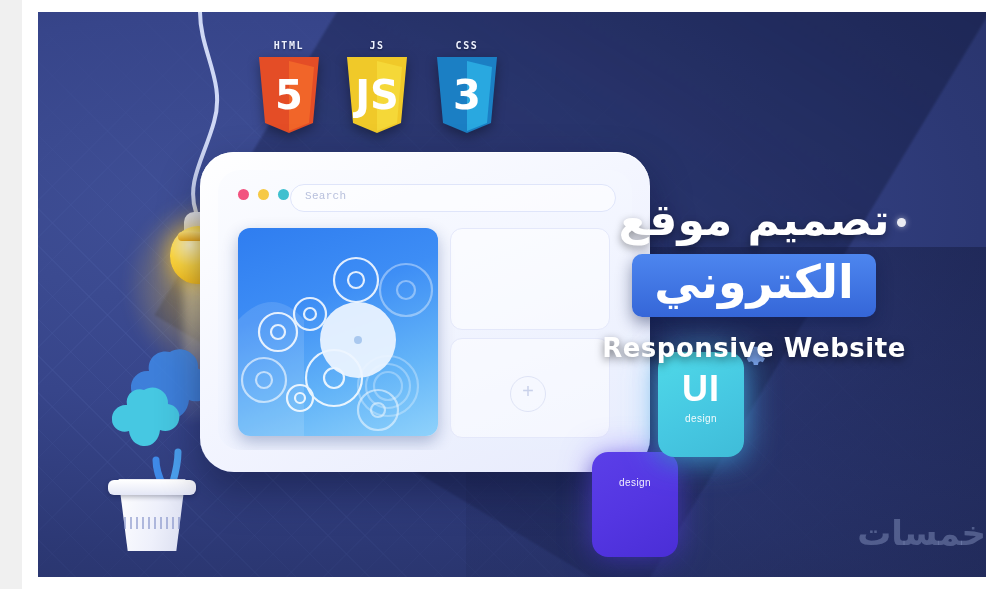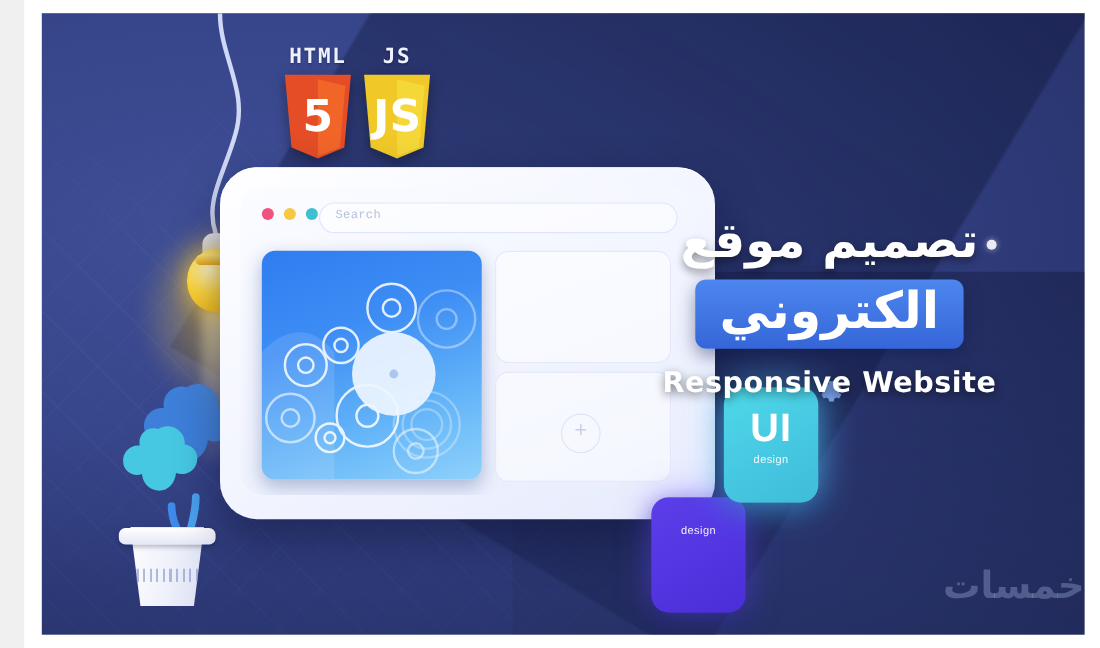--- a/index.html
+++ b/index.html
@@ -37,24 +37,24 @@
     position:absolute;right:0;bottom:0;width:520px;height:330px;
     background:linear-gradient(200deg, rgba(18,24,58,.45), rgba(18,24,58,.10) 70%);
   }
   .speck{position:absolute;width:9px;height:9px;border-radius:50%;background:#fff;opacity:.9;
          right:80px;top:206px;box-shadow:0 0 6px rgba(255,255,255,.6);}
 
   
   .shields{position:absolute;left:215px;top:28px;width:260px;height:118px;}
   .shield-wrap{position:absolute;width:72px;}
   .shield-wrap.html{left:0;}
-  .shield-wrap.js{left:72px;}
+  .shield-wrap.js{left:88px;}
   .shield-wrap.css{left:178px;}
   .shield-name{
-    text-align:center;font-size:19px;font-weight:700;letter-spacing:1.6px;
+    text-align:center;font-size:10px;font-weight:700;letter-spacing:1.6px;
     color:#eef2ff;font-family:"DejaVu Sans Mono","Liberation Mono",monospace;
     margin-bottom:4px;text-shadow:0 1px 2px rgba(0,0,0,.4);
   }
   .shield{position:relative;width:68px;height:82px;margin:0 auto;}
   .shield svg{display:block;filter:drop-shadow(0 4px 6px rgba(0,0,0,.35));}
   .shield-num{
     position:absolute;left:0;right:0;top:20px;text-align:center;
     font-size:40px;font-weight:800;color:#ffffff;line-height:1;
     font-family:"DejaVu Sans","Liberation Sans",sans-serif;
   }
@@ -254,20 +254,30 @@
         <div class="shield-name">JS</div>
         <div class="shield">
           <svg width="68" height="82" viewBox="0 0 68 82">
             <path d="M4 2h60l-6 66-24 10-24-10z" fill="#f0c929"></path>
             <path d="M34 6v70l20-8 5-56z" fill="#f5d838"></path>
           </svg>
           <div class="shield-num" style="color:#ffffff">JS</div>
         </div>
       </div>
 
+      <div class="shield-wrap css">
+        <div class="shield-name">CSS</div>
+        <div class="shield">
+          <svg width="68" height="82" viewBox="0 0 68 82">
+            <path d="M4 2h60l-6 66-24 10-24-10z" fill="#1b7fc4"></path>
+            <path d="M34 6v70l20-8 5-56z" fill="#29a8e0"></path>
+          </svg>
+          <div class="shield-num">3</div>
+        </div>
+      </div>
 
     </div>
 
     <div class="monitor">
       <div class="bezel"></div>
       <div class="screen">
 
         <div class="browserbar">
           <div class="dots">
             <div class="dot d1"></div>

